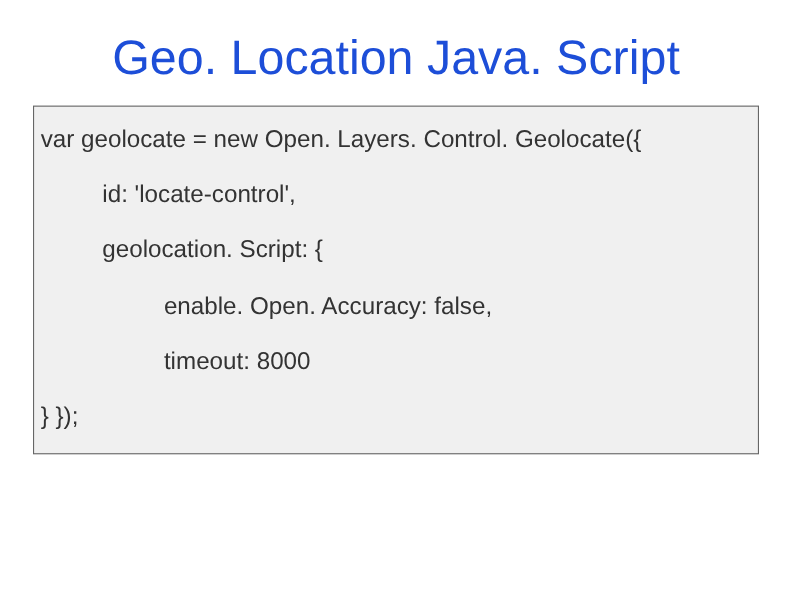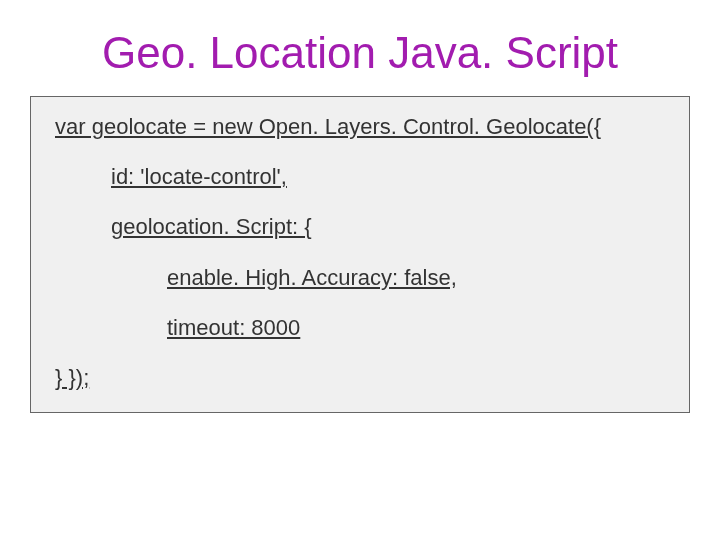--- a/index.html
+++ b/index.html
@@ -8,38 +8,37 @@
       background: #fff;
       font-family: Arial, Helvetica, sans-serif;
     }
     .slide {
       width: 720px;
       height: 540px;
       padding: 20px 30px 30px 30px;
       position: relative;
     }
     .title {
-      color: #a21caf;
+      color: #1d4ed8;
       font-size: 44px;
       font-weight: 400;
       text-align: center;
       margin-top: 8px;
       margin-bottom: 18px;
     }
     .code-box {
       width: 660px;
       margin: 0 auto;
       border: 1px solid #666;
       background: #f0f0f0;
-      padding: 18px 14px 22px 24px;
+      padding: 18px 14px 22px 6px;
       font-family: Arial, Helvetica, sans-serif;
       font-size: 22px;
       color: #333;
       line-height: 1.1;
-      text-decoration: underline;
     }
     .code-line {
       margin-bottom: 26px;
     }
     .code-line.tight {
       margin-bottom: 2px;
     }
     .indent1 { padding-left: 56px; }
     .indent2 { padding-left: 112px; }
     .last { margin-bottom: 0; }
@@ -47,17 +46,17 @@
 </head>
 <body>
 
 <div class="slide">
   <h1 class="title">Geo. Location Java. Script</h1>
 
   <div class="code-box">
     <div class="code-line">var geolocate = new Open. Layers. Control. Geolocate({</div>
     <div class="code-line indent1">id: 'locate-control',</div>
     <div class="code-line indent1">geolocation. Script: {</div>
-    <div class="code-line indent2">enable. High. Accuracy: false,</div>
+    <div class="code-line indent2">enable. Open. Accuracy: false,</div>
     <div class="code-line indent2">timeout: 8000</div>
     <div class="code-line last">} });</div>
   </div>
 </div>
 
 </body></html>

